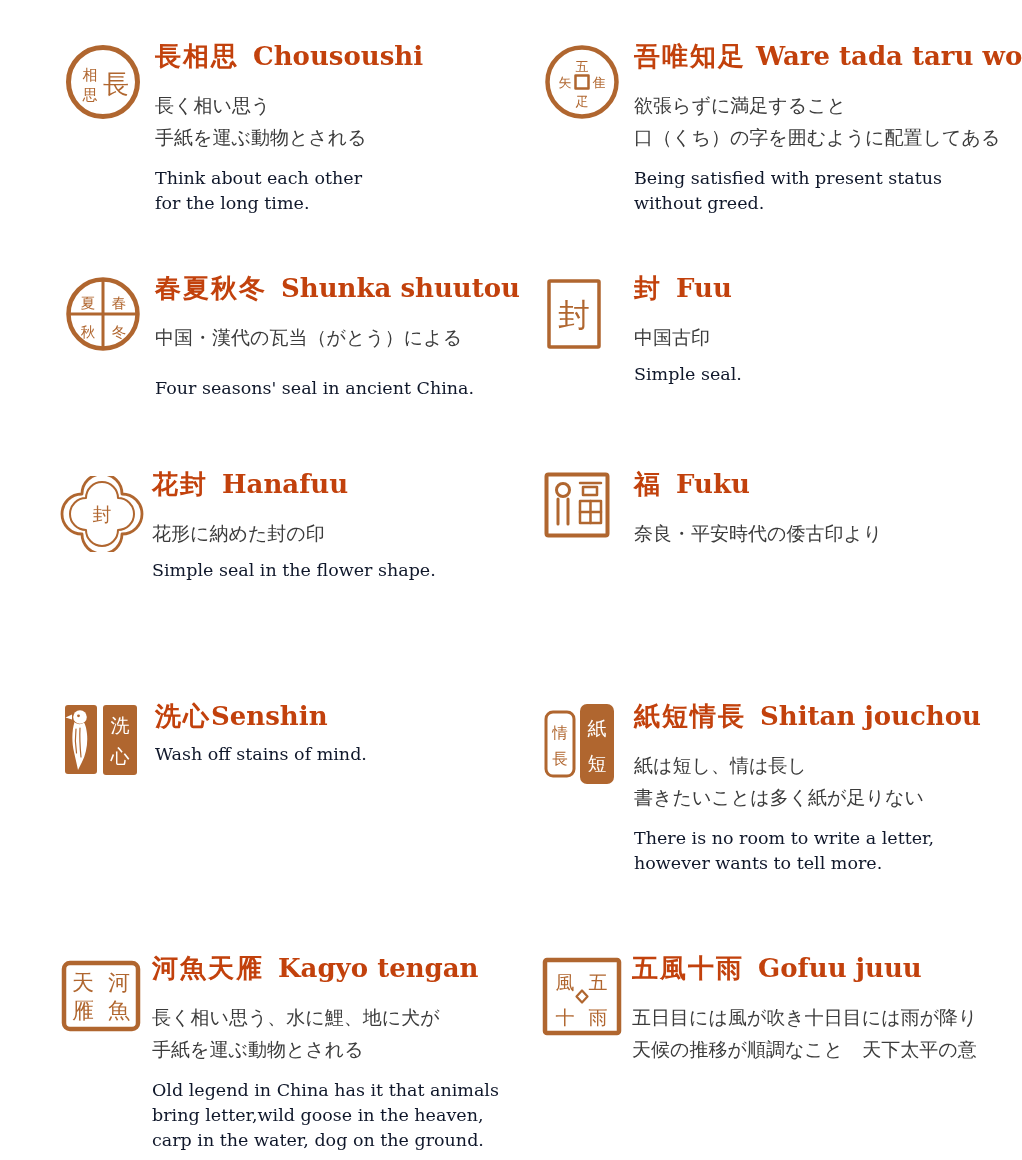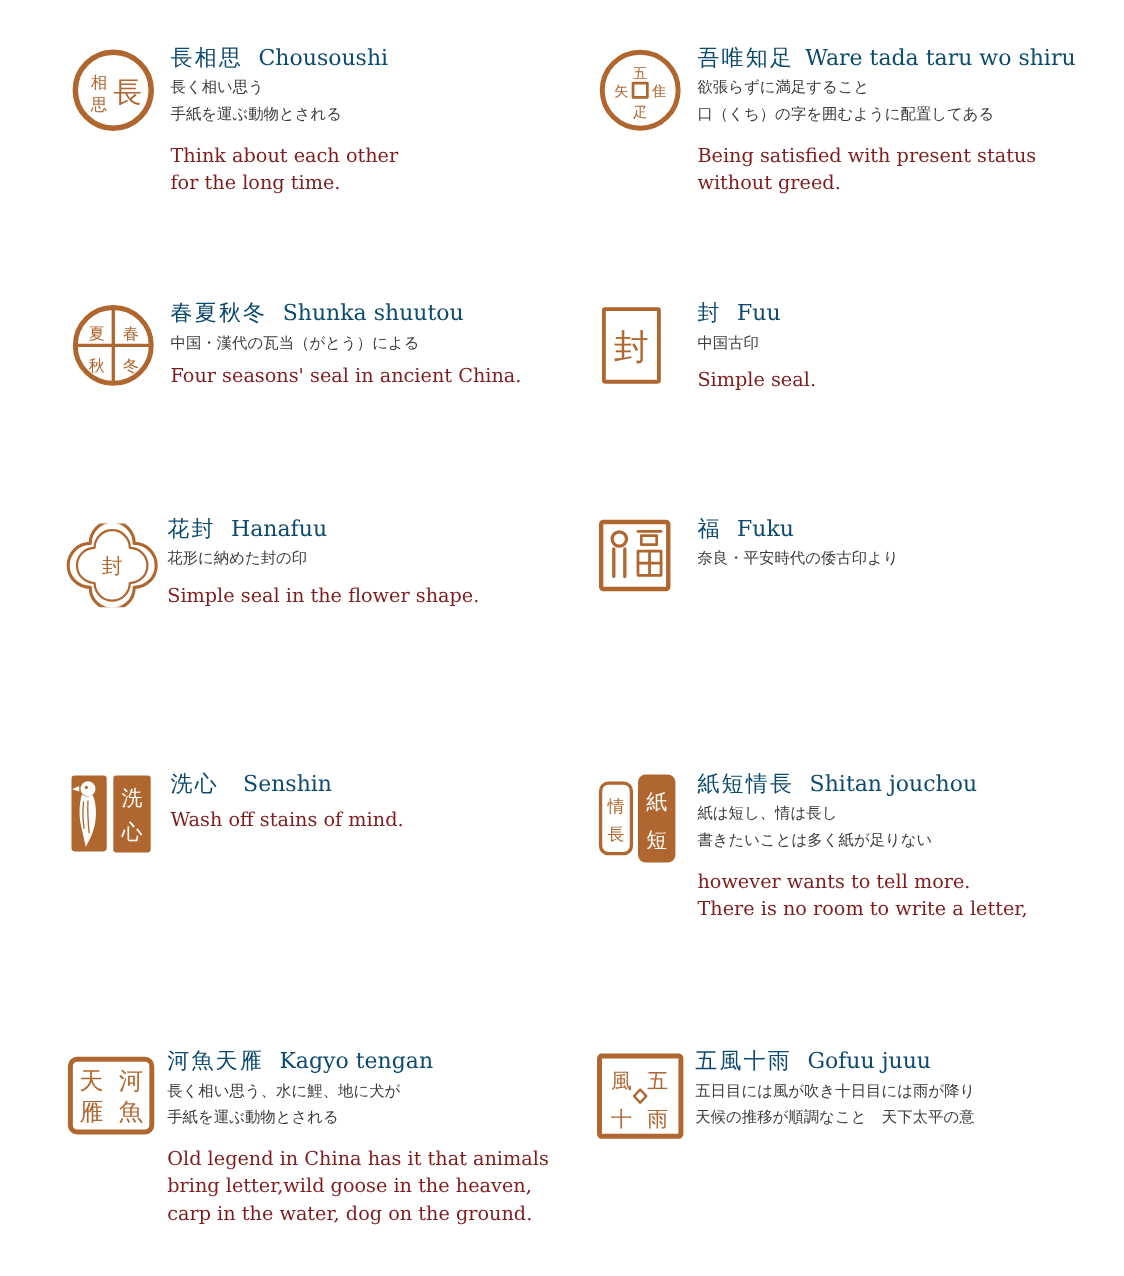--- a/index.html
+++ b/index.html
@@ -5,25 +5,25 @@
   html, body { margin:0; padding:0; }
   body {
     width:1022px; height:1160px; position:relative; overflow:hidden;
     background:#ffffff;
     font-family:"DejaVu Serif","Liberation Serif",serif;
     color:var(--text, #3a3a3a);
   }
   .entry { position:absolute; display:flex; width:472px; }
   .seal-box { width:92px; flex:none; padding-top:2px; color:var(--seal,#b0662f); }
   .content { flex:1; }
-  .title { margin:0; font-weight:normal; font-size:20px; color:#0c4a6e;
+  .title { margin:0; font-weight:bold; font-size:26px; color:#c2410c;
            display:flex; align-items:baseline; gap:14px; white-space:nowrap; line-height:1.25; }
   .title .kanji { letter-spacing:2px; }
-  .jp { margin-top:4px; font-size:14px; line-height:1.7; color:#3b3b3b; }
-  .en { margin-top:13px; font-size:17.5px; line-height:1.44; color:#7f1d1d; }
+  .jp { margin-top:16px; font-size:19px; line-height:1.7; color:#3b3b3b; }
+  .en { margin-top:13px; font-size:17.5px; line-height:1.44; color:#0f172a; }
   
   .st  { fill:none; stroke:currentColor; stroke-linecap:round; stroke-linejoin:round; }
   .blk { fill:currentColor; }
   .sc  { fill:currentColor; text-anchor:middle; font-family:"DejaVu Serif",serif; }
   .wt  { fill:#ffffff; text-anchor:middle; font-family:"DejaVu Serif",serif; }
 </style>
 </head>
 <body style="background: rgb(255, 255, 255);">
 
 <section class="entry" style="left:63px;top:40px">
@@ -90,21 +90,21 @@
     </svg>
   </div>
   <div class="content">
     <h2 class="title">
       <span class="kanji">春夏秋冬</span>
       <span class="romaji">Shunka shuutou</span>
     </h2>
     <div class="jp">
       <div>中国・漢代の瓦当（がとう）による</div>
     </div>
-    <div class="en" style="margin-top:5px">
+    <div class="en" style="margin-top:23px">
       <div>Four seasons' seal in ancient China.</div>
     </div>
   </div>
 </section>
 
 <section class="entry" style="left:542px;top:272px">
   <div class="seal-box">
     <svg width="64" height="80" viewBox="0 0 64 80">
       <rect class="st" x="7" y="7" width="50" height="66" rx="1" stroke-width="3.5"></rect>
       <text class="sc" x="32" y="52" font-size="32">封</text>
@@ -178,21 +178,21 @@
       <circle class="blk" cx="15.5" cy="13.8" r="1.4"></circle>
       <path fill="#ffffff" d="M11.5,20 C9,28 8.5,40 11,50 C12.5,57 14,63 15,68 L19,60 C23,52 25,42 24,32 C23.5,26 22,22 21,20.5 C18,23 14,22.5 11.5,20 Z"></path>
       <path class="st" d="M13,27 C12,35 12.2,43 13.5,51" stroke-width="1.2"></path>
       <path class="st" d="M17,26 C16.5,35 17,45 18,55" stroke-width="1.2"></path>
       <rect class="blk" x="40" y="3" width="34" height="70" rx="3"></rect>
       <text class="wt" x="57" y="30" font-size="19">洗</text>
       <text class="wt" x="57" y="61" font-size="19">心</text>
     </svg>
   </div>
   <div class="content">
-    <h2 class="title" style="gap:22px">
+    <h2 class="title" style="gap:0">
       <span class="kanji">洗心</span>
       <span class="romaji">Senshin</span>
     </h2>
     <div class="en" style="margin-top:9px">
       <div>Wash off stains of mind.</div>
     </div>
   </div>
 </section>
 
 <section class="entry" style="left:542px;top:700px">
@@ -209,22 +209,22 @@
   <div class="content">
     <h2 class="title">
       <span class="kanji">紙短情長</span>
       <span class="romaji">Shitan jouchou</span>
     </h2>
     <div class="jp">
       <div>紙は短し、情は長し</div>
       <div>書きたいことは多く紙が足りない</div>
     </div>
     <div class="en">
+      <div>There is no room to write a letter,</div>
       <div>however wants to tell more.</div>
-      <div>There is no room to write a letter,</div>
     </div>
   </div>
 </section>
 
 <section class="entry" style="left:60px;top:952px">
   <div class="seal-box">
     <svg width="82" height="82" viewBox="0 0 82 82">
       <rect class="st" x="4" y="9" width="74" height="66" rx="6" stroke-width="4.5"></rect>
       <text class="sc" x="59" y="36" font-size="22">河</text>
       <text class="sc" x="59" y="64" font-size="22">魚</text>

